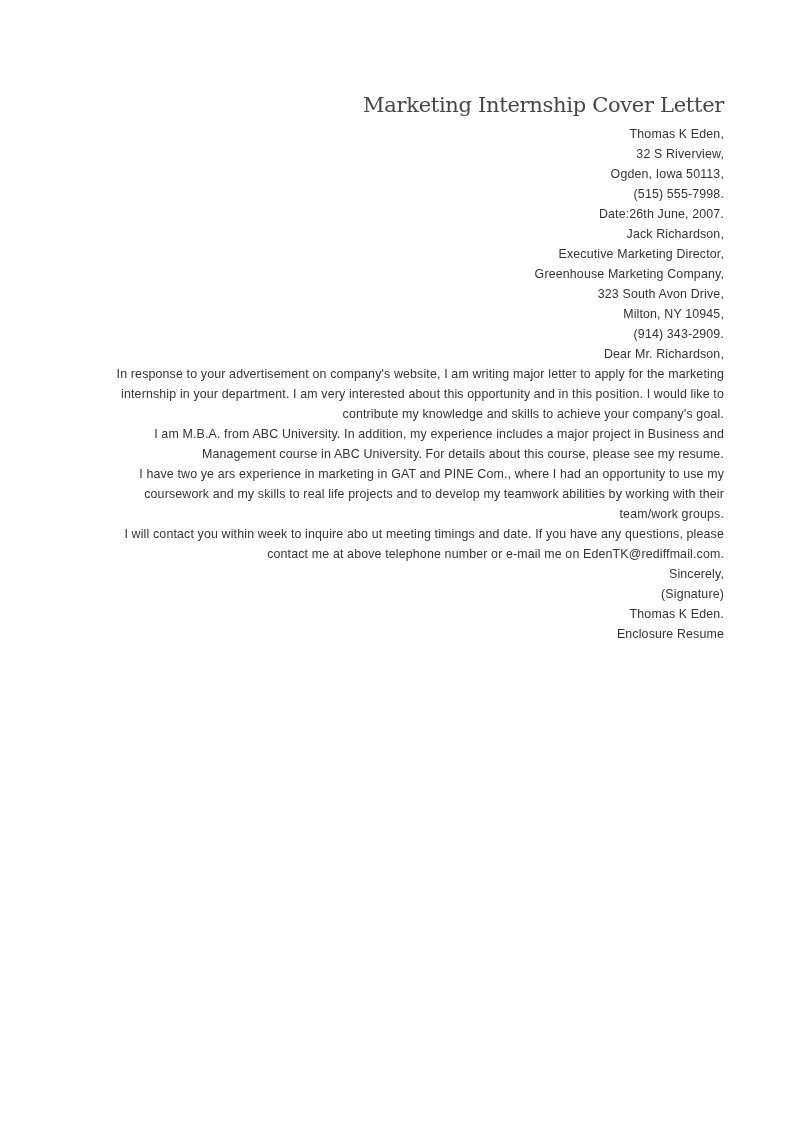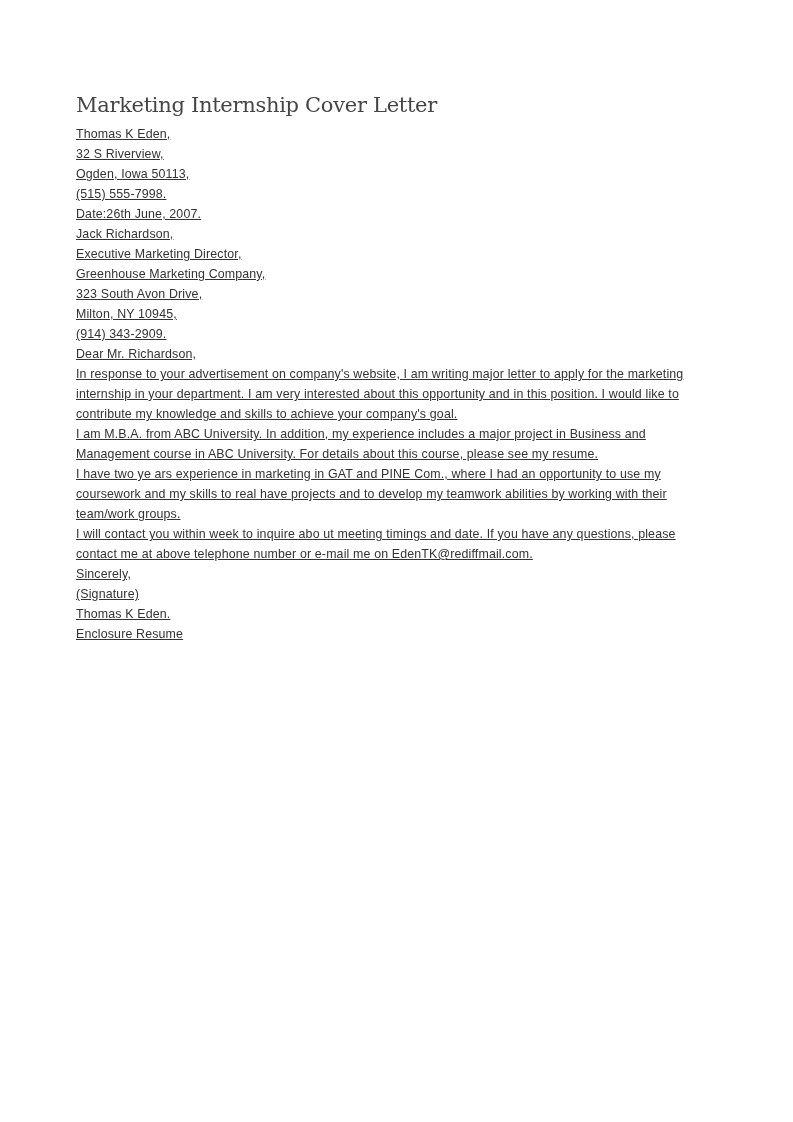--- a/index.html
+++ b/index.html
@@ -8,41 +8,41 @@
       background: #ffffff;
     }
     body {
       width: 793px;
       height: 1122px;
       position: relative;
       overflow: hidden;
     }
     .page {
       position: absolute;
-      left: 76px;
+      left: 84px;
       top: 88px;
       width: 640px;
+      text-align: right;
     }
     .title {
       font-family: "DejaVu Serif", "Liberation Serif", serif;
       font-size: 21px;
       font-weight: normal;
       color: #454545;
       margin: 0;
       height: 36px;
       line-height: 34px;
       letter-spacing: -0.3px;
     }
     .body-text {
       font-family: "Liberation Sans", "DejaVu Sans", sans-serif;
       font-size: 12.4px;
       color: #333333;
       line-height: 20px;
       letter-spacing: 0.15px;
-      text-decoration: underline;
     }
     .line {
       margin: 0;
       white-space: nowrap;
     }
   </style>
 </head>
 <body>
 
 <div class="page">
@@ -75,21 +75,21 @@
       <p class="line">contribute my knowledge and skills to achieve your company's goal.</p>
     </div>
 
     <div>
       <p class="line">I am M.B.A. from ABC University. In addition, my experience includes a major project in Business and</p>
       <p class="line">Management course in ABC University. For details about this course, please see my resume.</p>
     </div>
 
     <div>
       <p class="line">I have two ye ars experience in marketing in GAT and PINE Com., where I had an opportunity to use my</p>
-      <p class="line">coursework and my skills to real have projects and to develop my teamwork abilities by working with their</p>
+      <p class="line">coursework and my skills to real life projects and to develop my teamwork abilities by working with their</p>
       <p class="line">team/work groups.</p>
     </div>
 
     <div>
       <p class="line">I will contact you within week to inquire abo ut meeting timings and date. If you have any questions, please</p>
       <p class="line">contact me at above telephone number or e-mail me on EdenTK@rediffmail.com.</p>
     </div>
 
     <p class="line">Sincerely,</p>
     <p class="line">(Signature)</p>

